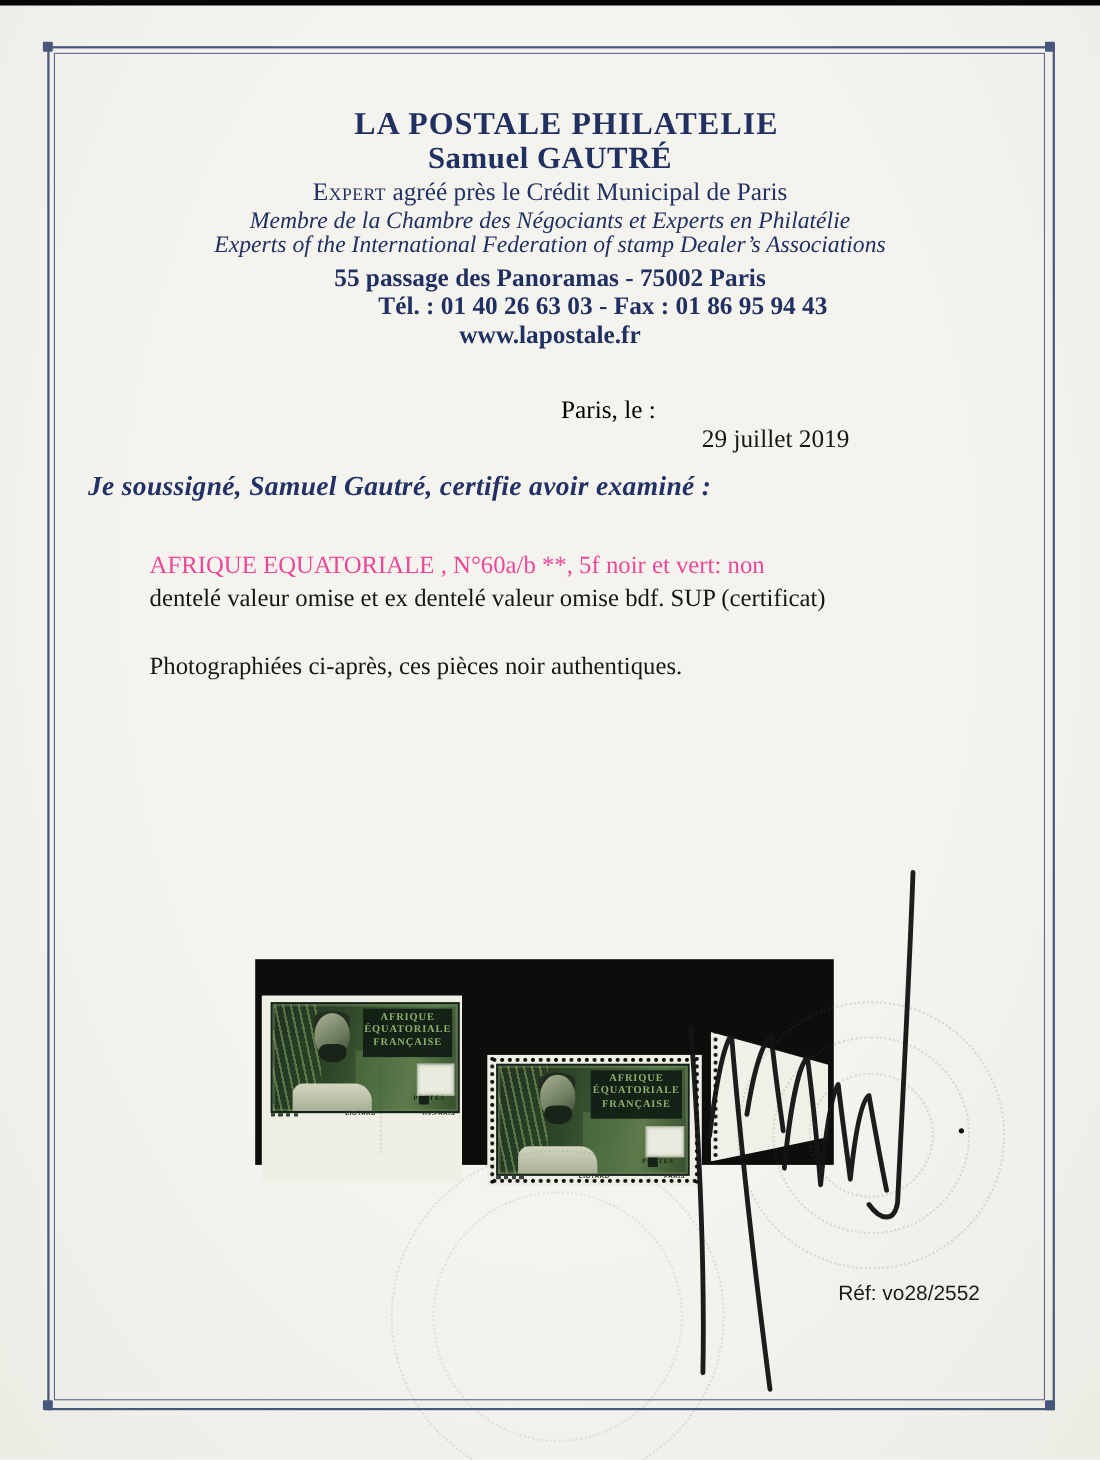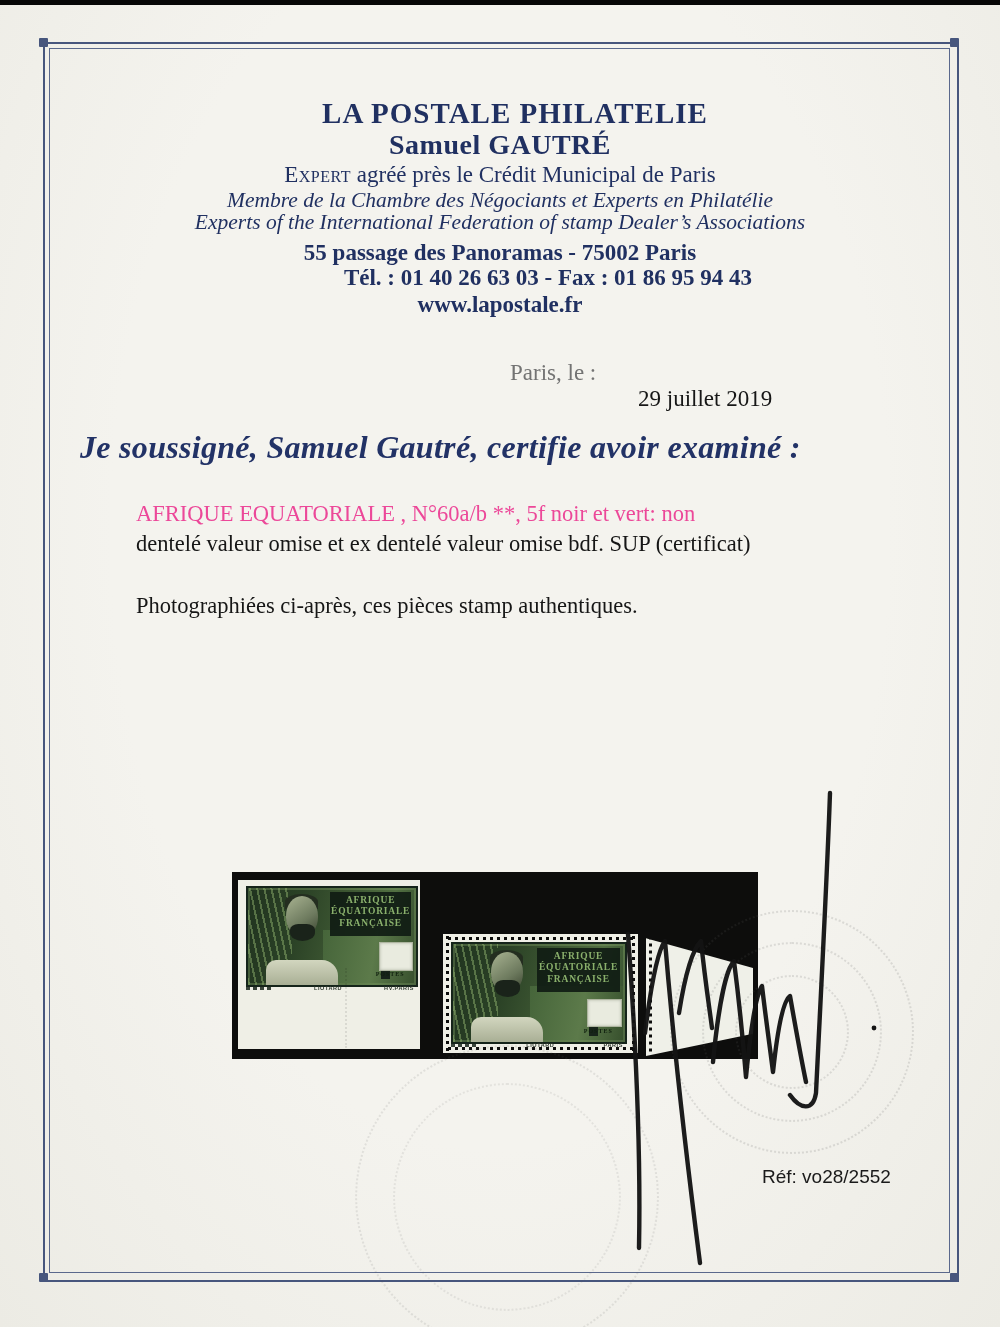--- a/index.html
+++ b/index.html
@@ -21,33 +21,33 @@
   .company{top:97px;font-size:29px;font-weight:bold;letter-spacing:1px;margin-left:15px;}
   .expert-name{top:129px;font-size:28px;font-weight:bold;letter-spacing:.5px;}
   .expert-line{top:162px;font-size:23px;}
   .sc{font-variant:small-caps;letter-spacing:.5px;font-family:Liberation Serif, serif;}
   .memb-fr{top:188px;font-size:21.5px;font-style:italic;}
   .memb-en{top:210px;font-size:21.5px;font-style:italic;}
   .address{top:240px;font-size:23px;font-weight:bold;}
   .phone{top:265px;font-size:23px;font-weight:bold;padding-left:48px;}
   .website{top:292px;font-size:23px;font-weight:bold;}
 
-  .place-label{left:510px;top:360px;font-size:23px;color:#737373;z-index:2;}
+  .place-label{left:510px;top:360px;font-size:23px;color:#000000;z-index:2;}
   .date{left:638px;top:386px;font-size:23px;color:#161616;z-index:2;}
 
-  .statement{left:80px;top:429px;font-size:32px;font-weight:bold;font-style:italic;
+  .statement{left:80px;top:429px;font-size:25px;font-weight:bold;font-style:italic;
              color:#223266;letter-spacing:.3px;z-index:2;}
   .item1{left:136px;top:501px;font-size:22.5px;color:#ec4899;z-index:2;}
   .item2{left:136px;top:531px;font-size:22.5px;color:#161616;z-index:2;}
   .auth{left:136px;top:593px;font-size:22.5px;color:#161616;z-index:2;}
 
   
   .photo{left:232px;top:872px;width:526px;height:187px;background:#0d0d0c;z-index:3;}
 
-  .paper{background:#efefe6;}
+  .paper{background:#efefe6;margin-top:25px;}
   .paper-left{left:6px;top:8px;width:182px;height:169px;}
   .paper-right{left:211px;top:62px;width:195px;height:119px;}
 
   .print{background:linear-gradient(103deg,#20331f 0%,#2b4226 30%,#3e5833 55%,#527042 78%,#2e4529 100%);
          border:2px solid #15241a;box-shadow:inset 0 0 0 2px rgba(135,165,105,.35);overflow:hidden;}
   .print-left{left:8px;top:6px;width:168px;height:97px;}
   .print-right{left:8px;top:8px;width:172px;height:98px;}
 
   .fronds{left:0;top:0;width:26%;height:100%;
           background:repeating-linear-gradient(78deg,rgba(150,185,115,.45) 0 2px,rgba(0,0,0,0) 2px 7px);}
@@ -116,21 +116,21 @@
 <div class="abs ctr address">55 passage des Panoramas - 75002 Paris</div>
 <div class="abs ctr phone">Tél. : 01 40 26 63 03 - Fax : 01 86 95 94 43</div>
 <div class="abs ctr website">www.lapostale.fr</div>
 
 <div class="abs place-label">Paris, le :</div>
 <div class="abs date">29 juillet 2019</div>
 
 <div class="abs statement">Je soussigné, Samuel Gautré, certifie avoir examiné :</div>
 <div class="abs item1">AFRIQUE EQUATORIALE , N°60a/b **,  5f noir et vert: non</div>
 <div class="abs item2">dentelé valeur omise et ex dentelé valeur omise bdf. SUP (certificat)</div>
-<div class="abs auth">Photographiées ci-après, ces pièces stamp authentiques.</div>
+<div class="abs auth">Photographiées ci-après, ces pièces noir authentiques.</div>
 
 <div class="abs photo">
 
   <div class="abs paper paper-left">
     <div class="abs print print-left">
       <div class="abs fronds"></div>
       <div class="abs scene">
           <div class="abs figure"></div>
         </div>
       <div class="abs hair"></div>

